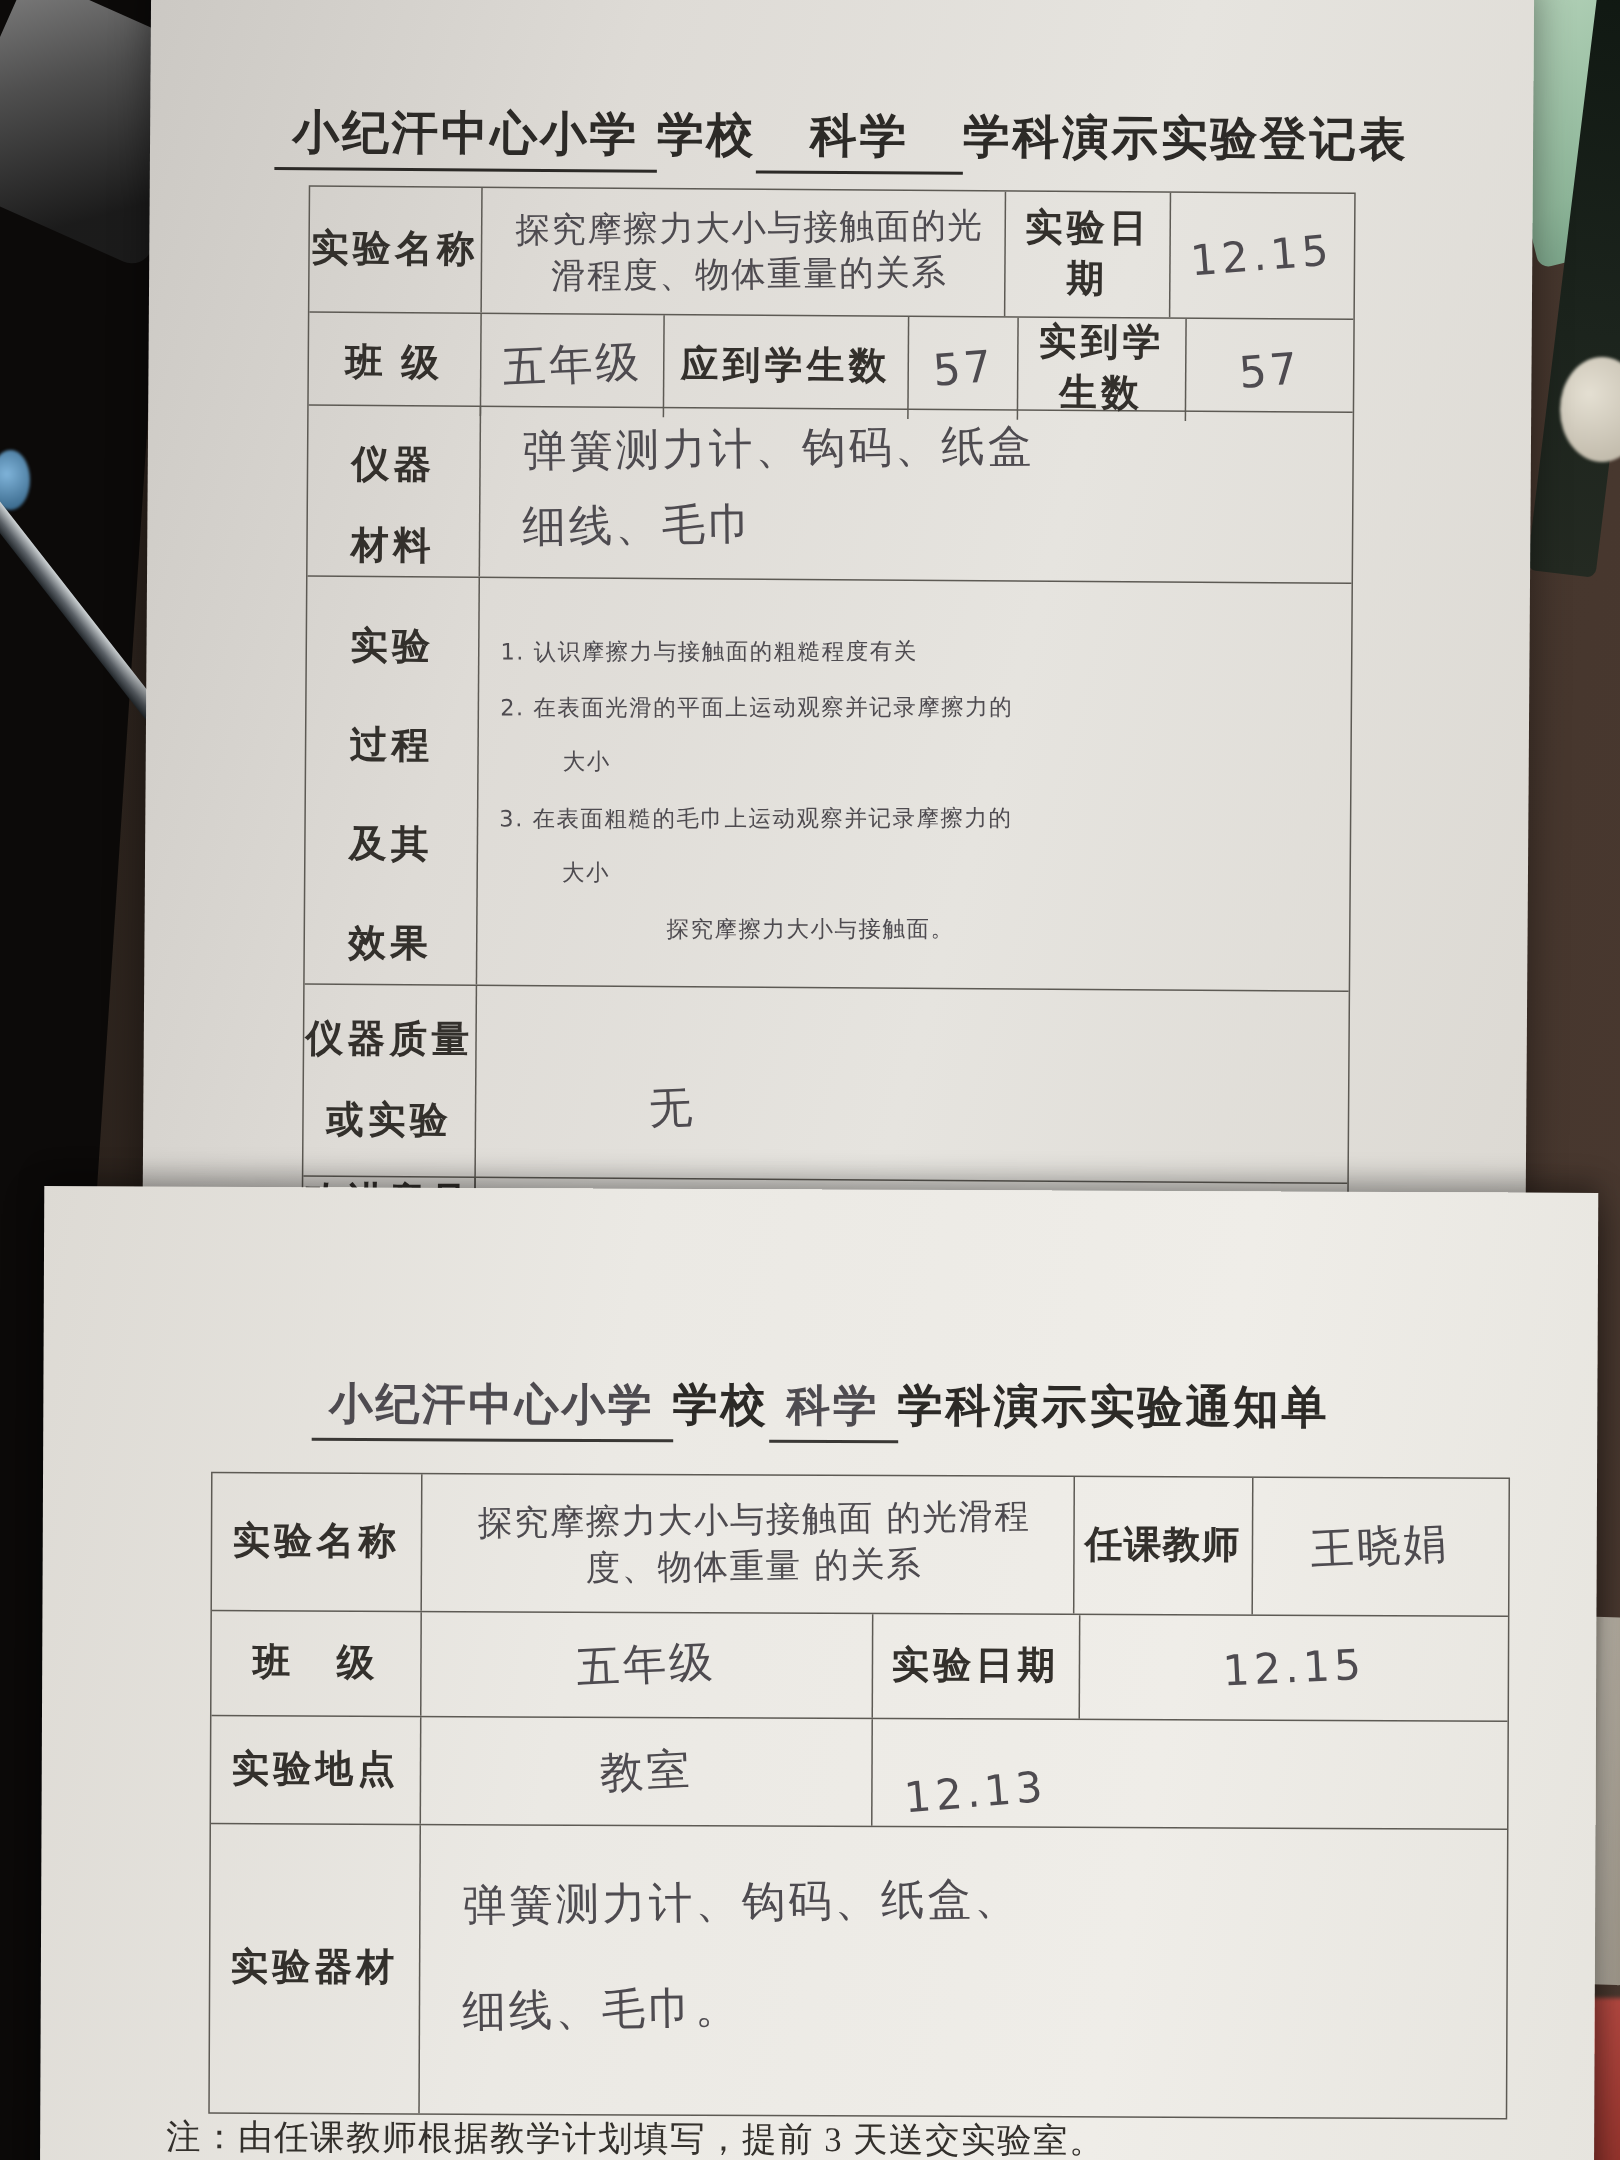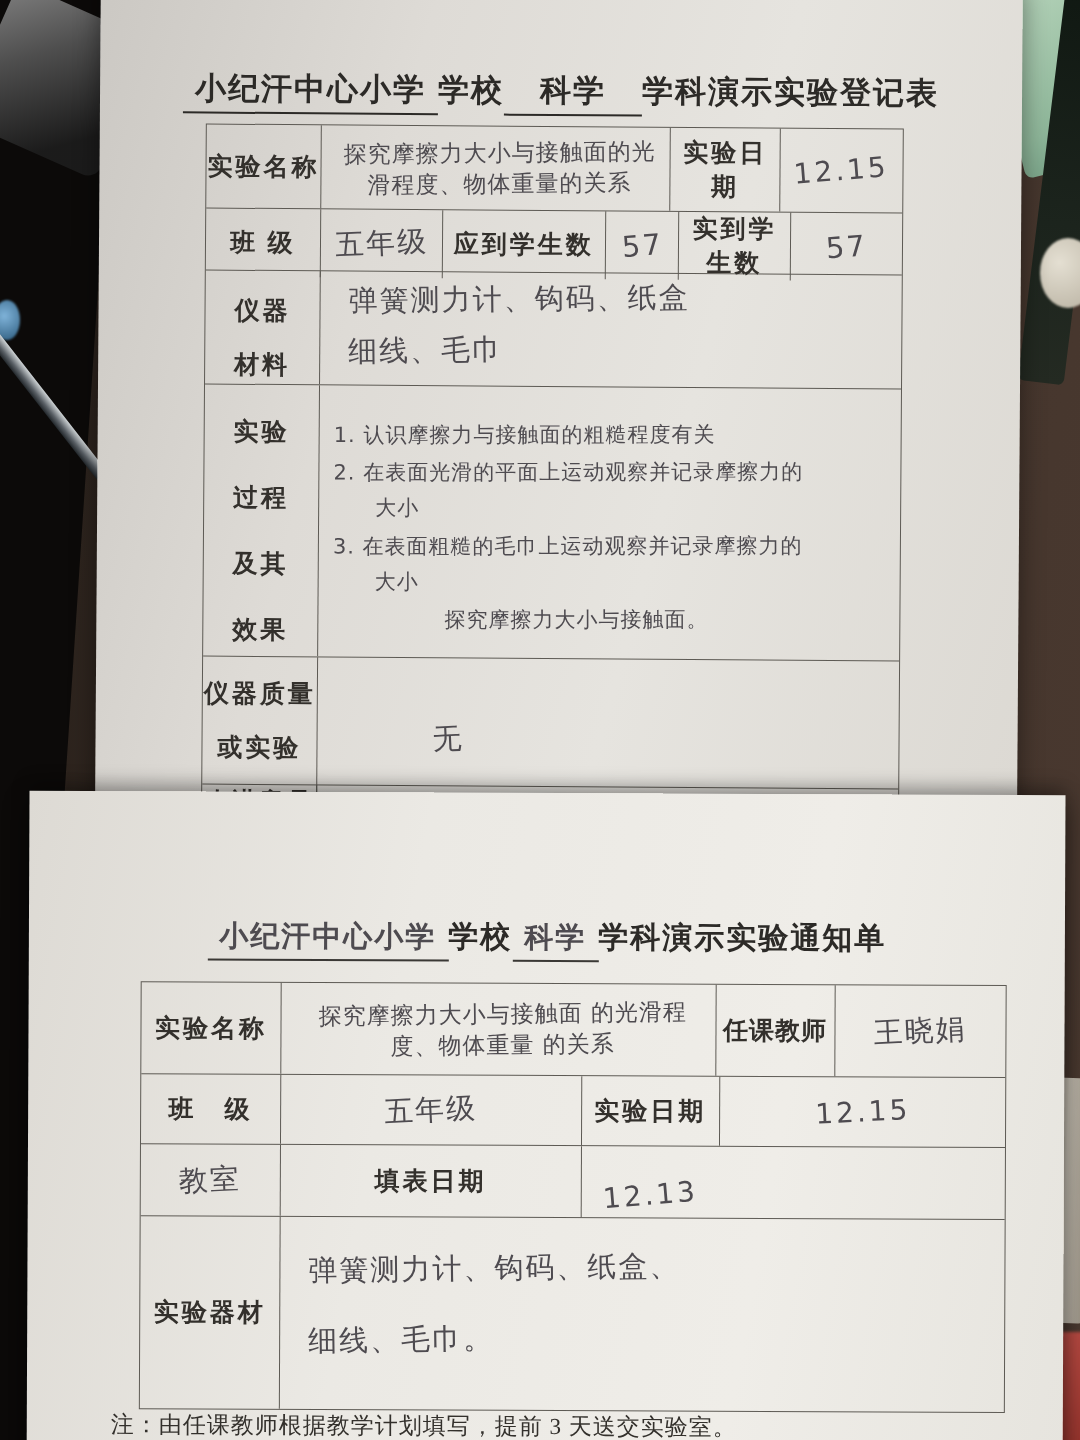--- a/index.html
+++ b/index.html
@@ -75,21 +75,21 @@
   .t1 { left:106px; top:152px; width:698px; }
   .t1r1 { grid-template-columns:16.5% 50.2% 15.8% 17.5%; height:84px; }
   .t1r2 { grid-template-columns:16.5% 17.5% 23.5% 10.5% 16% 16%; height:62px; }
   .t1r3 { grid-template-columns:16.5% 83.5%; height:114px; }
   .t1r4 { grid-template-columns:16.5% 83.5%; height:272px; }
   .t1r5 { grid-template-columns:16.5% 83.5%; height:128px; }
   .t1r6 { grid-template-columns:16.5% 83.5%; height:16px; }
   .namehw { font-size:23px; line-height:31px; letter-spacing:1px; text-align:left;
     transform:rotate(-1deg); padding-left:8px; }
   .proc-wrap { align-items:flex-start; padding:10px 6px 0 14px; }
-  .proc { font-size:21px; line-height:37px; letter-spacing:1px; text-align:right; transform:rotate(-.5deg); }
+  .proc { font-size:15px; line-height:37px; letter-spacing:1px; text-align:right; transform:rotate(-.5deg); }
   .cont { padding-left:42px; }
   .concl2 { padding-left:112px; }
   .equip-wrap { padding-left:28px; }
   .equipline { display:block; text-align:left; line-height:52px; transform:rotate(-1deg); }
 
   
   .t2 { left:112px; top:190px; width:866px; }
   .t2r1 { grid-template-columns:16.2% 50.3% 13.8% 19.7%; height:92px; }
   .t2r2 { grid-template-columns:16.2% 34.8% 16% 33%; height:70px; }
   .t2r3 { grid-template-columns:16.2% 34.8% 16% 33%; height:72px; }
@@ -227,24 +227,24 @@
         <div class="cell">
           <span class="hw hw-big tilt1">五年级</span>
         </div>
         <div class="cell lbl">实验日期</div>
         <div class="cell">
           <span class="hw datehw tilt1">12.15</span>
         </div>
       </div>
 
       <div class="frow t2r3">
+        <div class="cell lbl">实验地点</div>
         <div class="cell">
           <span class="hw hw-big tilt1">教室</span>
         </div>
-        <div class="cell lbl">填表日期</div>
         <div class="cell">
           <span class="hw datehw tilt2" style="margin-top:26px;">12.13</span>
         </div>
       </div>
 
       <div class="frow t2r4">
         <div class="cell lbl">实验器材</div>
         <div class="cell left equip-wrap colcell" style="align-items:flex-start; padding-top:14px;">
           <span class="hw hw-big equipline" style="line-height:72px;">弹簧测力计、钩码、纸盒、</span>
           <span class="hw hw-big equipline" style="line-height:72px;">细线、毛巾。</span>

